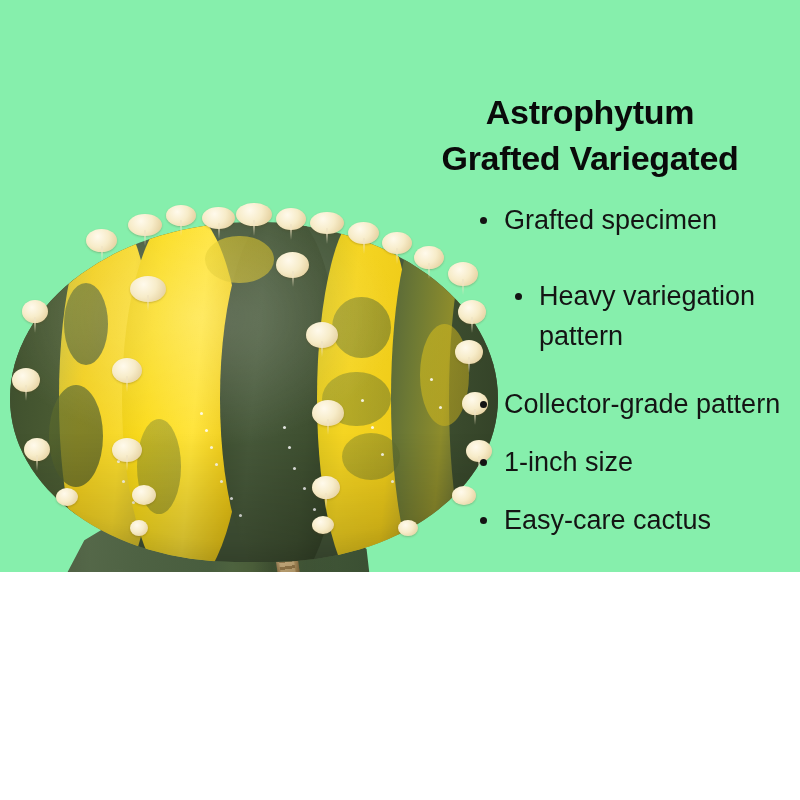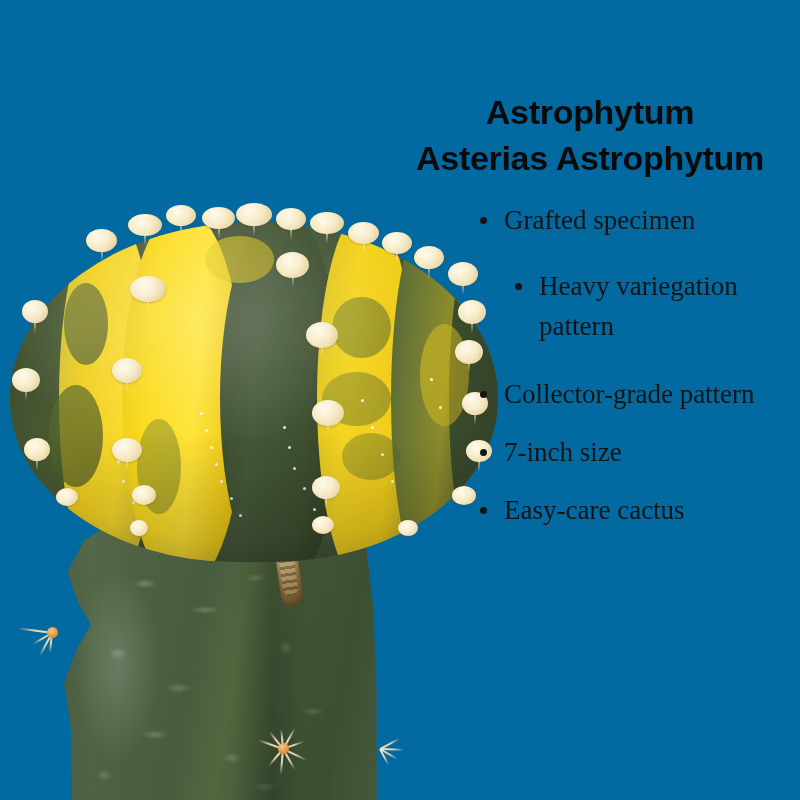--- a/index.html
+++ b/index.html
@@ -8,22 +8,22 @@
     padding: 0;
     background: #ffffff;
   }
   body {
     font-family: "Liberation Sans", sans-serif;
     -webkit-font-smoothing: antialiased;
   }
   #card {
     position: relative;
     width: 800px;
-    height: 800px;
-    background: #0369a1;
+    height: 572px;
+    background: #86efac;
     overflow: hidden;
   }
 
   
   #photo {
     position: absolute;
     left: 0;
     top: 0;
     width: 510px;
     height: 800px;
@@ -224,21 +224,21 @@
     position: relative;
     padding-left: 26px;
     font-size: 27px;
     line-height: 40px;
     color: #141414;
     margin-bottom: 18px;
   }
   .bi.sub {
     margin-left: 35px;
     padding-left: 26px;
-    margin-top: 26px;
+    margin-top: 36px;
     margin-bottom: 28px;
   }
   .bi .dot {
     position: absolute;
     left: 2px;
     top: 17px;
     width: 7px;
     height: 7px;
     border-radius: 50%;
     background: #141414;
@@ -364,39 +364,39 @@
     <div class="areole" style="left:462px; top:392px; width:26px; height:23px;"></div>
     <div class="areole" style="left:466px; top:440px; width:26px; height:22px;"></div>
     <div class="areole nohair" style="left:452px; top:486px; width:24px; height:19px;"></div>
     <div class="areole nohair" style="left:398px; top:520px; width:20px; height:16px;"></div>
   </div>
 
   <div id="textcol">
 
     <h1 id="title">
       <span class="tline">Astrophytum</span>
-      <span class="tline">Asterias Astrophytum</span>
+      <span class="tline">Grafted Variegated</span>
     </h1>
 
-    <ul id="bullets" style="list-style:none;margin:0;padding:0;font-family:Liberation Serif, serif;">
+    <ul id="bullets" style="list-style:none;margin:0;padding:0;">
       <li class="bi">
         <span class="dot"></span>
         <span class="txt">Grafted specimen</span>
       </li>
       <li class="bi sub">
         <span class="dot"></span>
         <span class="txt">Heavy variegation pattern</span>
       </li>
       <li class="bi">
         <span class="dot"></span>
         <span class="txt">Collector-grade pattern</span>
       </li>
       <li class="bi">
         <span class="dot"></span>
-        <span class="txt">7-inch size</span>
+        <span class="txt">1-inch size</span>
       </li>
       <li class="bi">
         <span class="dot"></span>
         <span class="txt">Easy-care cactus</span>
       </li>
     </ul>
 
   </div>
 </div>
 

